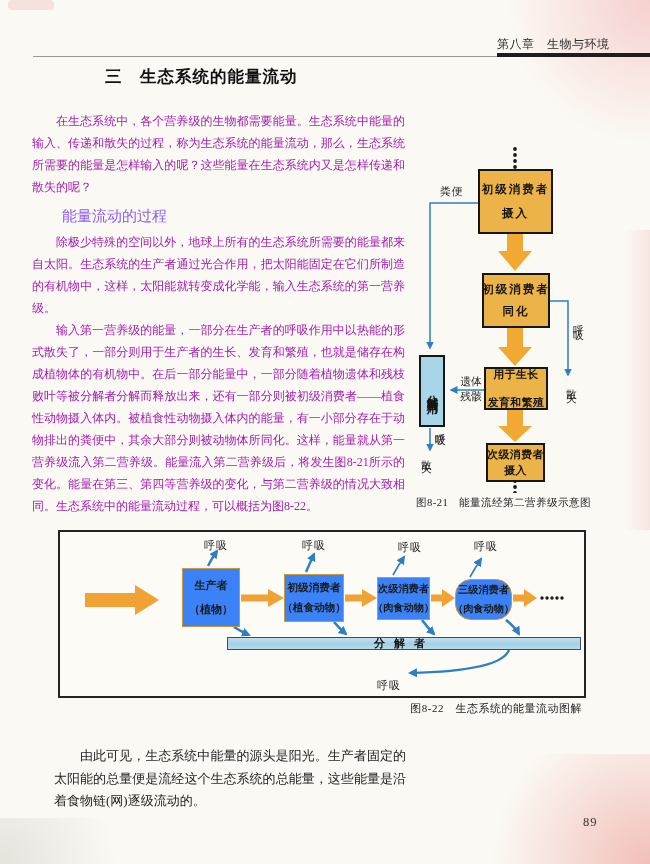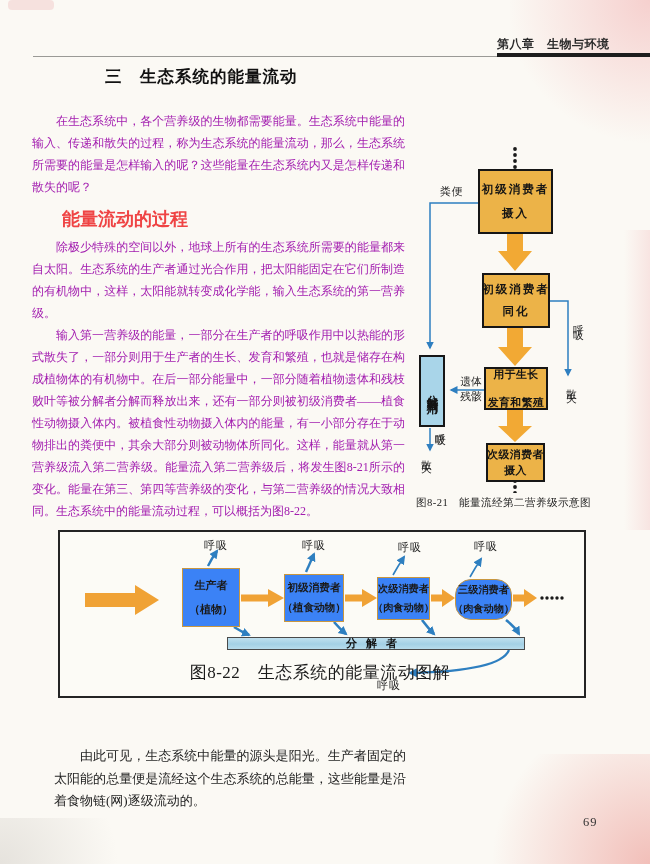--- a/index.html
+++ b/index.html
@@ -18,40 +18,40 @@
   .blush-right{right:0;top:230px;width:26px;height:300px;
     background:linear-gradient(to left, rgba(244,203,203,.45), rgba(244,203,203,0));}
   .blush-br{right:0;bottom:0;width:190px;height:110px;
     background:radial-gradient(circle at 100% 100%, rgba(238,166,160,.7), rgba(238,166,160,0) 72%);}
   .blush-tl{left:8px;top:0;width:46px;height:10px;background:rgba(240,190,190,.4);border-radius:4px;}
   .shade-bl{left:0;bottom:0;width:150px;height:46px;
     background:radial-gradient(circle at 0% 100%, rgba(190,185,178,.35), rgba(190,185,178,0) 75%);}
 
   .chapter-header{
     position:absolute;top:36px;left:497px;width:112px;
-    font-size:12px;font-weight:bold;letter-spacing:.5px;white-space:nowrap;color:#2a2a2a;
+    font-size:12px;font-weight:normal;letter-spacing:.5px;white-space:nowrap;color:#2a2a2a;
   }
   .rule-thin{position:absolute;top:56px;left:33px;width:614px;height:1px;background:#9a9a96;}
   .rule-thick{position:absolute;top:53px;left:497px;width:153px;height:4px;background:#1d1d1d;}
 
   .section-title{
     position:absolute;top:66px;left:105px;margin:0;
     font-family:"Liberation Sans","DejaVu Sans",sans-serif;
     font-size:16.5px;font-weight:bold;letter-spacing:1px;color:#111;
   }
 
   .body-col{position:absolute;left:32px;top:110px;width:373px;}
   .body-col p{
     margin:0;font-size:12px;line-height:22px;text-align:justify;
     text-indent:2em;color:#a21caf;
   }
   .sub-heading{
     margin:9px 0 5px 30px;
     font-family:"Liberation Sans","DejaVu Sans",sans-serif;
-    font-size:18px;font-weight:bold;color:#ef4444;
+    font-size:15px;font-weight:normal;color:#8b5cf6;
   }
 
   
   .fig821{position:absolute;left:415px;top:145px;width:235px;height:380px;}
   .fig821 svg{position:absolute;left:0;top:0;}
   .fbox{
     position:absolute;box-sizing:border-box;
     background:#ecb348;border:2px solid #161616;
     display:flex;flex-direction:column;align-items:center;justify-content:center;
     font-family:"Liberation Sans","DejaVu Sans",sans-serif;
@@ -104,30 +104,30 @@
   .box-primary{left:224px;top:42px;width:60px;height:48px;font-size:10.6px;gap:6px;}
   .box-secondary{left:317px;top:45px;width:53px;height:43px;font-size:10.2px;gap:5px;}
   .box-tertiary{left:395px;top:47px;width:57px;height:41px;font-size:10.2px;gap:5px;border-radius:16px;}
   .clabel{position:absolute;font-size:11px;color:#1e1e1e;letter-spacing:1px;white-space:nowrap;}
   .lbl-hx1{left:144px;top:6px;}
   .lbl-hx2{left:242px;top:6px;}
   .lbl-hx3{left:338px;top:8px;}
   .lbl-hx4{left:414px;top:7px;}
   .lbl-hx5{left:317px;top:146px;}
   .decomp-bar{
-    position:absolute;left:167px;top:105px;width:298px;height:13px;box-sizing:border-box;
+    position:absolute;left:167px;top:105px;width:354px;height:13px;box-sizing:border-box;
     background:linear-gradient(to bottom,#bfe0ef,#a3d0e5 55%,#b7dcec);
     border:1px solid #4a4a4a;
     display:flex;align-items:center;justify-content:center;
     font-family:"Liberation Sans","DejaVu Sans",sans-serif;
     font-weight:bold;font-size:11px;letter-spacing:9px;color:#111;
   }
   .fig822-caption{
-    position:absolute;left:58px;top:661px;width:524px;text-align:center;
-    font-size:17px;color:#1b1b1b;letter-spacing:.5px;
+    position:absolute;left:58px;top:701px;width:524px;text-align:right;
+    font-size:11px;color:#1b1b1b;letter-spacing:.5px;
   }
 
   .final-para{
     position:absolute;left:42px;top:733px;width:352px;margin:12px;
     font-size:13px;line-height:22.5px;text-align:justify;text-indent:2em;color:#1e1e1e;
   }
   .page-number{
     position:absolute;left:583px;top:815px;
     font-size:12.5px;color:#333;letter-spacing:1px;
   }
@@ -278,14 +278,14 @@
     <div class="clabel lbl-hx2">呼吸</div>
     <div class="clabel lbl-hx3">呼吸</div>
     <div class="clabel lbl-hx4">呼吸</div>
     <div class="clabel lbl-hx5">呼吸</div>
   </div>
 
   <div class="fig822-caption">图8-22　生态系统的能量流动图解</div>
 
   <p class="final-para">由此可见，生态系统中能量的源头是阳光。生产者固定的太阳能的总量便是流经这个生态系统的总能量，这些能量是沿着食物链(网)逐级流动的。</p>
 
-  <div class="page-number">69</div>
+  <div class="page-number">89</div>
 </div>
 
 </body></html>

